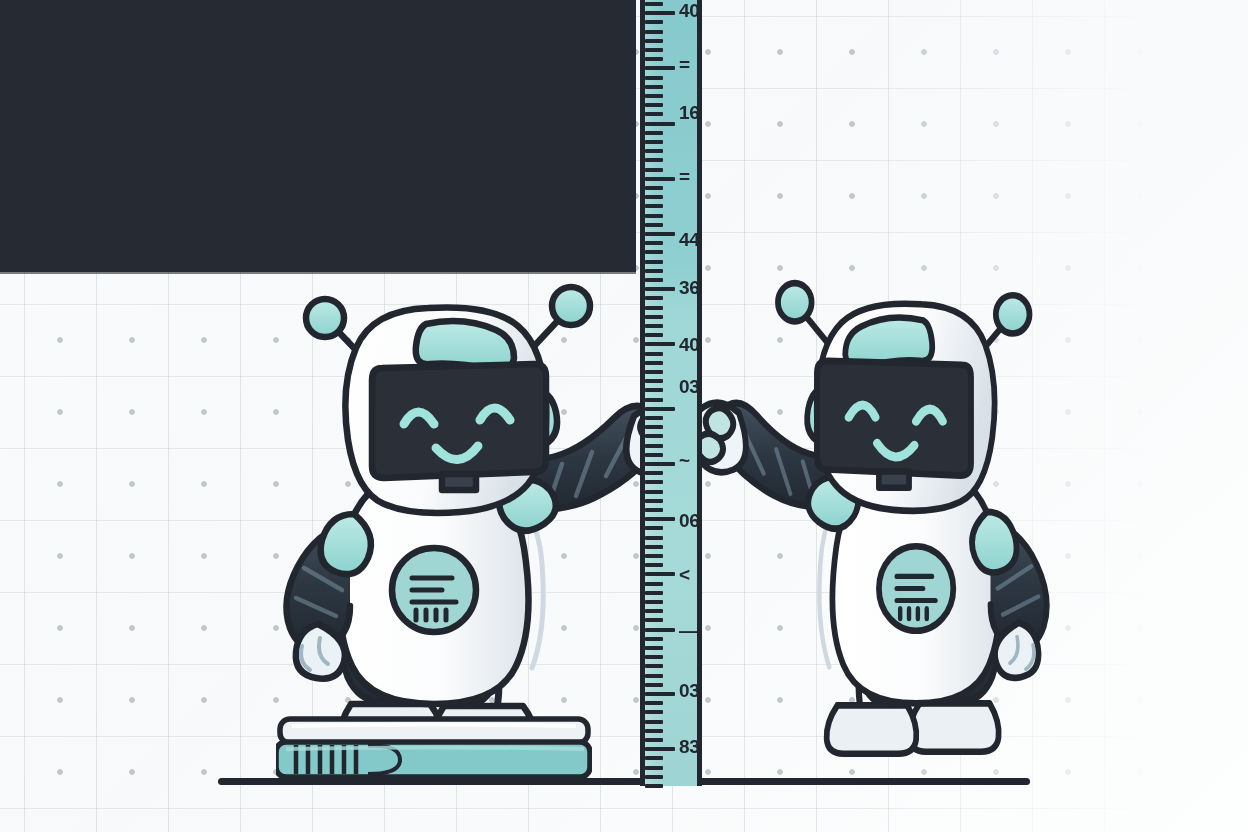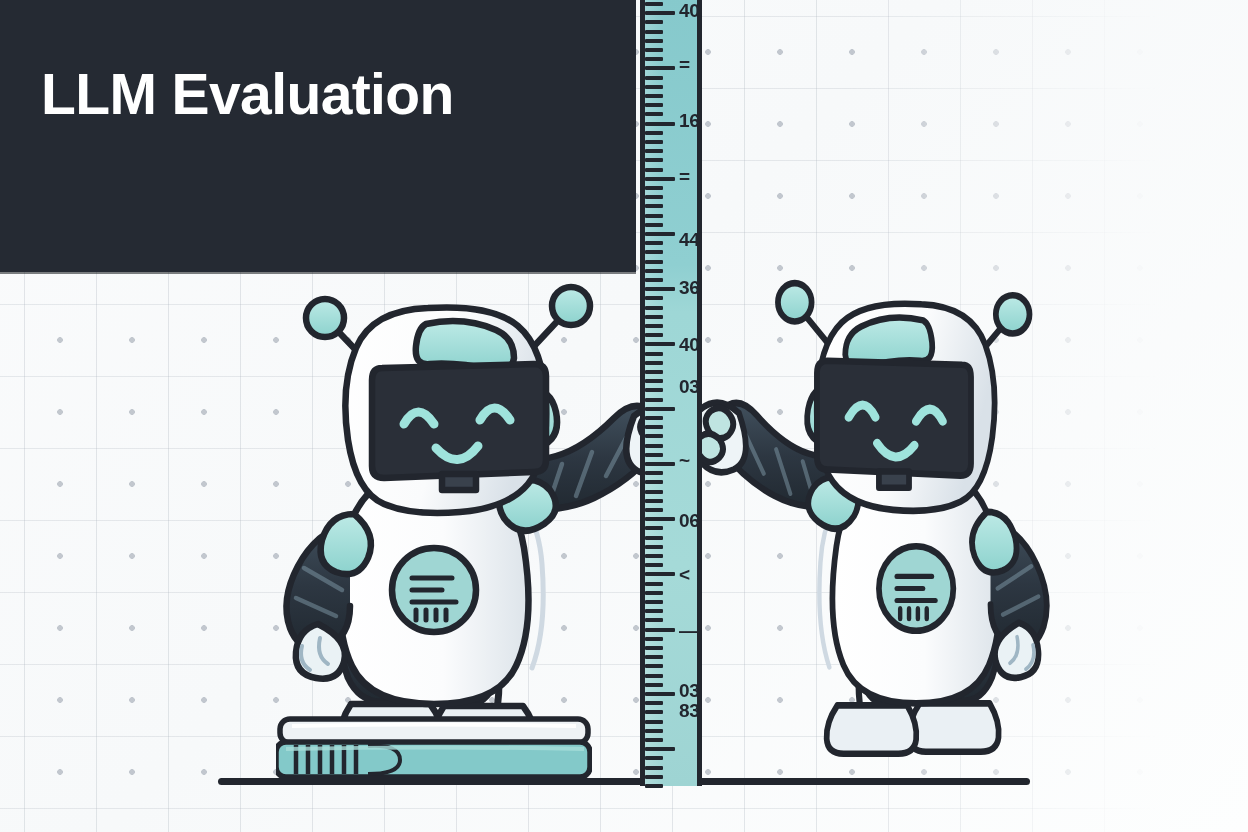--- a/index.html
+++ b/index.html
@@ -404,34 +404,33 @@
         <div class="tick minor" style="top:742.0px"></div>
         <div class="tick major" style="top:751.2px"></div>
         <div class="tick minor" style="top:760.4px"></div>
         <div class="tick minor" style="top:769.6px"></div>
         <div class="tick minor" style="top:778.8px"></div>
         <div class="tick minor" style="top:788.0px"></div>
       </div>
     <div id="ruler-labels">
         <div class="rlabel" style="top:14px">40</div>
         <div class="rlabel" style="top:68px">=</div>
-        <div class="rlabel" style="top:124px">16</div>
+        <div class="rlabel" style="top:116px">16</div>
         <div class="rlabel" style="top:180px">=</div>
         <div class="rlabel" style="top:243px">44</div>
         <div class="rlabel" style="top:291px">36</div>
         <div class="rlabel" style="top:348px">40</div>
         <div class="rlabel" style="top:390px">03</div>
         <div class="rlabel" style="top:464px">~</div>
         <div class="rlabel" style="top:524px">06</div>
         <div class="rlabel" style="top:578px">&lt;</div>
         <div class="rlabel" style="top:634px">—</div>
         <div class="rlabel" style="top:694px">03</div>
-        <div class="rlabel" style="top:714px">83</div>
+        <div class="rlabel" style="top:750px">83</div>
       </div>
   </div>
 
   <div class="ground"></div>
 
   <div class="title-panel">
-    <div class="title-line l1">LLM Evaluation</div>
   </div>
 
 </div>
 
 </body></html>

